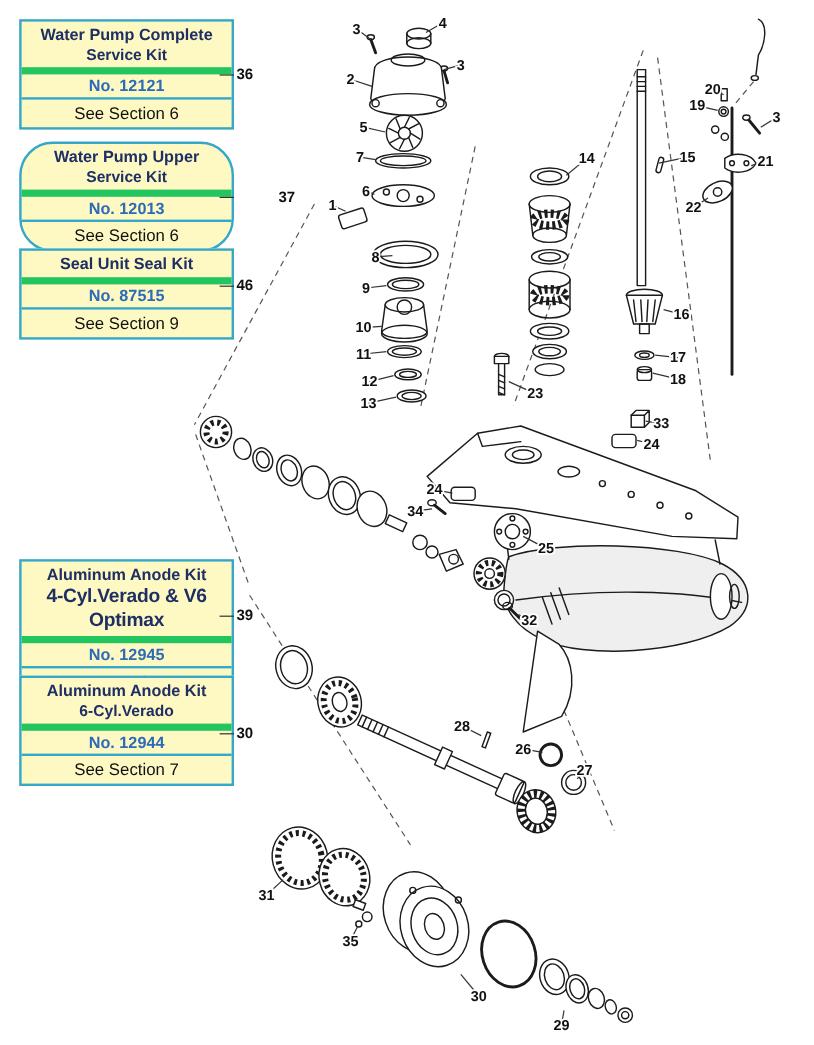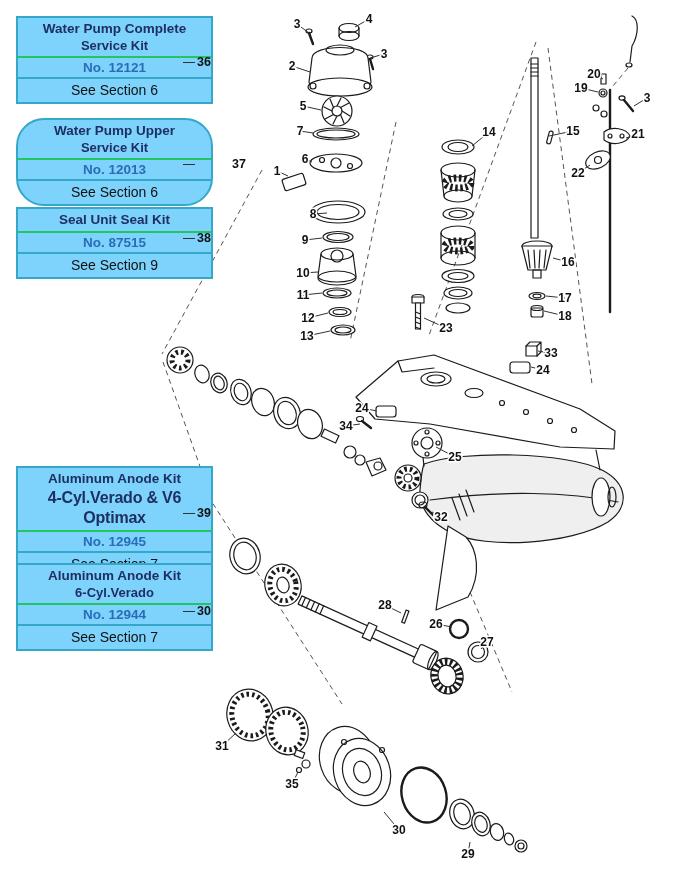--- a/index.html
+++ b/index.html
@@ -16,28 +16,28 @@
   svg .spline{stroke:#1b1b1b;fill:none;stroke-dasharray:2.5 3;stroke-width:5;}
   svg .rollers{stroke:#1b1b1b;fill:none;stroke-dasharray:2.5 2.5;stroke-width:7;}
   svg .callout{
     font-family:"Liberation Sans",sans-serif;font-weight:bold;font-size:12px;
     fill:#111;stroke:#fff;stroke-width:3px;paint-order:stroke;
     text-anchor:middle;dominant-baseline:central;
   }
   svg .leader{stroke:#333;stroke-width:1;}
 
   .kit-box{
-    position:absolute;left:16px;width:197px;box-sizing:border-box;
-    border:2px solid #35a8c9;background:#7dd3fc;text-align:center;
+    position:absolute;left:16px;width:179px;box-sizing:border-box;
+    border:2px solid #35a8c9;background:#fef9c3;text-align:center;
   }
   .kit-title{padding:3px 2px 2px;color:#1e2f63;font-weight:bold;font-size:13.5px;line-height:1.25;}
   .kit-title div:nth-child(2){font-size:13px;}
   .kit-4 .kit-title div:nth-child(2){font-size:16px;letter-spacing:-0.2px;text-align:center;}
   .kit-number{
-    border-top:2px solid #22c55e;border-bottom:2px solid #35a8c9;
+    border-top:6px solid #22c55e;border-bottom:2px solid #35a8c9;
     color:#2b6cb8;font-weight:bold;font-size:13.5px;padding:2px 0;cursor:pointer;
   }
   .kit-section{font-size:14px;color:#111;padding:3px 0 4px;}
   .kit-1{top:16px;}  .kit-2{top:118px;border-radius:28px;} .kit-3{top:207px;} .kit-4{top:466px;} .kit-5{top:563px;}
   .kit-leader{position:absolute;left:183px;width:12px;height:0;border-top:1.5px solid #333;}
   .kl-1{top:62px;} .kl-2{top:164px;} .kl-3{top:238px;} .kl-4{top:513px;} .kl-5{top:611px;}
   .kit-callout{position:absolute;left:197px;font-weight:bold;font-size:12.5px;color:#111;}
   .kc-1{top:55px;} .kc-2{top:157px;margin-left:35px;} .kc-3{top:231px;} .kc-4{top:506px;} .kc-5{top:604px;}
 </style>
 </head>
@@ -362,21 +362,21 @@
 
 <div class="kit-box kit-3">
   <div class="kit-title">
     <div>Seal Unit Seal Kit</div>
 
   </div>
   <div class="kit-number">No. 87515</div>
   <div class="kit-section">See Section 9</div>
 </div>
 <div class="kit-leader kl-3"></div>
-<span class="kit-callout kc-3">38</span>
+<span class="kit-callout kc-3">46</span>
 
 <div class="kit-box kit-4">
   <div class="kit-title">
     <div>Aluminum Anode Kit</div>
     <div>4-Cyl.Verado &amp; V6 Optimax</div>
   </div>
   <div class="kit-number">No. 12945</div>
   <div class="kit-section">See Section 7</div>
 </div>
 <div class="kit-leader kl-4"></div>

